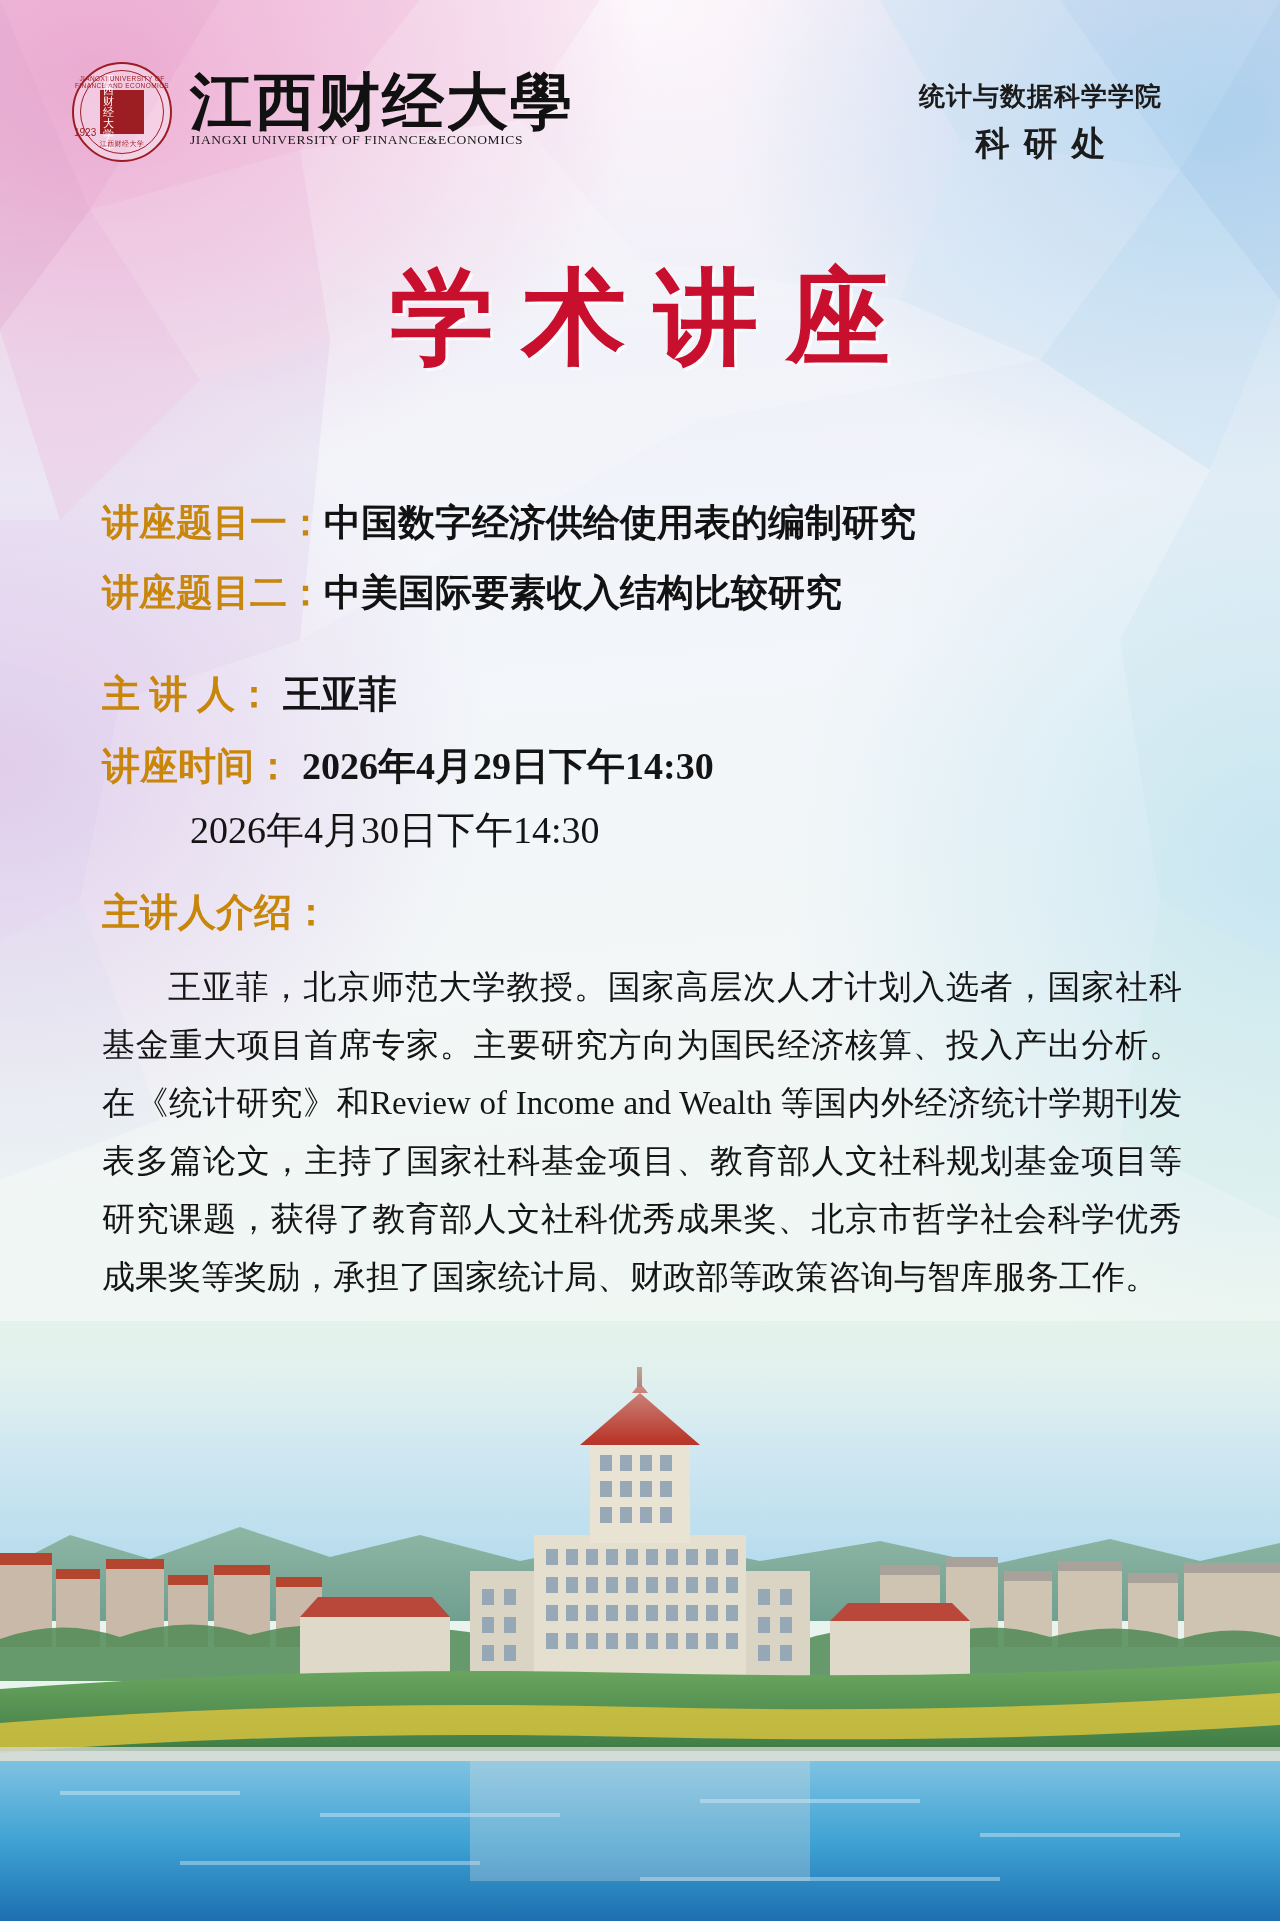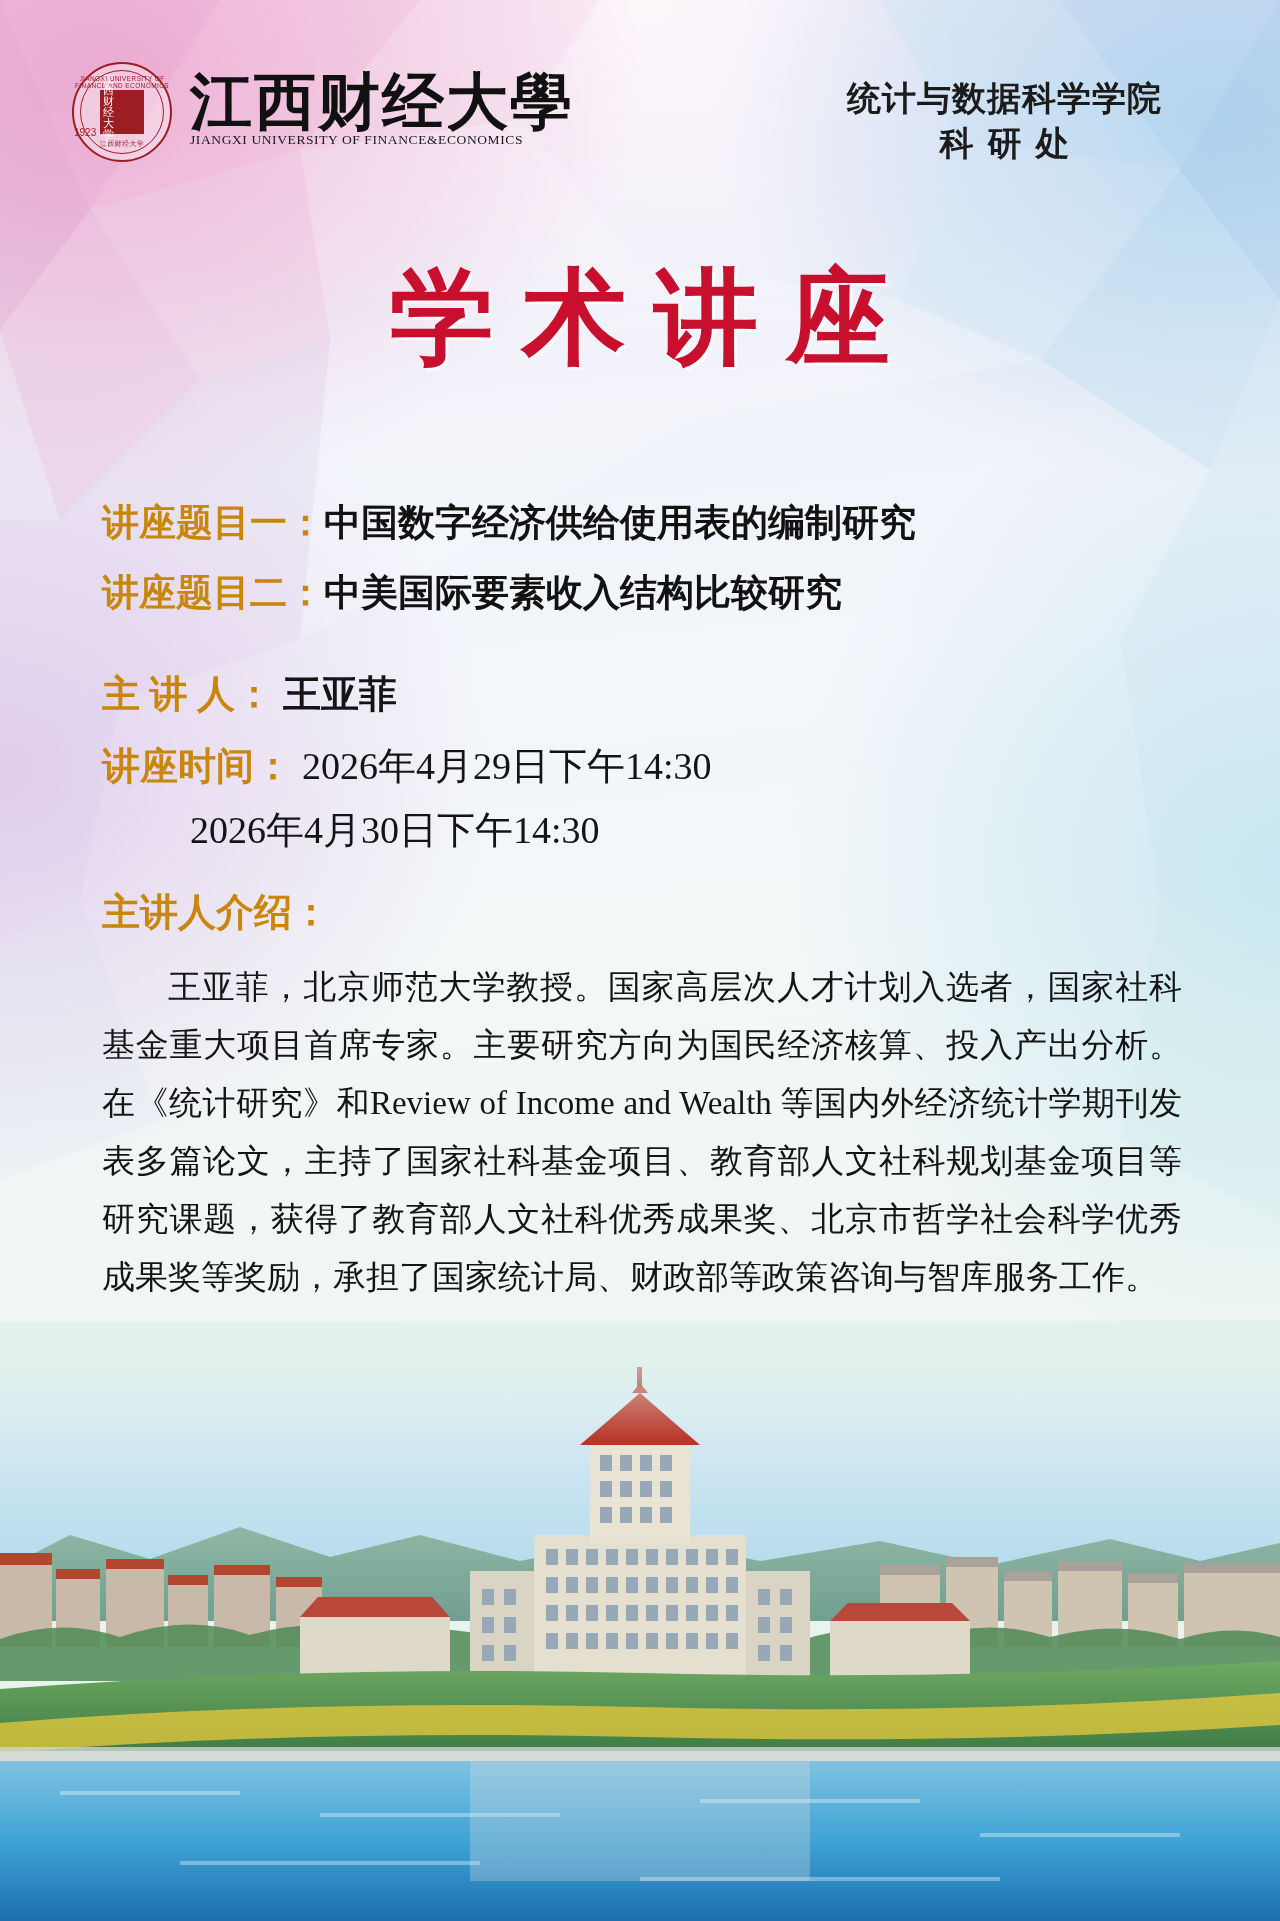--- a/index.html
+++ b/index.html
@@ -116,23 +116,23 @@
     margin-top: 4px;
   }
   .dept-block {
     position: absolute;
     right: 118px;
     top: 14px;
     text-align: center;
     color: #1b1b1b;
   }
   .dept-line1 {
-    font-family: Liberation Sans, sans-serif;
-    font-weight: bold;
-    font-size: 34px;
+    font-family: Liberation Mono, monospace;
+    font-weight: bold;
+    font-size: 26px;
     line-height: 44px;
     letter-spacing: 1px;
   }
   .dept-line2 {
     font-family: "Liberation Serif", serif;
     font-weight: bold;
     font-size: 34px;
     line-height: 48px;
     letter-spacing: 14px;
     padding-left: 14px;
@@ -185,20 +185,21 @@
     line-height: 56px;
     color: #c8860a;
     white-space: nowrap;
   }
   .info-row .value {
     font-size: 38px;
     line-height: 56px;
     color: #141414;
     margin-left: 10px;
     white-space: nowrap;
+    font-weight: bold;
   }
   .info-row .value.bold {
     font-weight: bold;
   }
   .info-row.tight { margin-top: 16px; align-items: flex-end; }
   .value-second-line {
     font-family: "Liberation Serif", serif;
     font-size: 38px;
     line-height: 56px;
     color: #141414;

